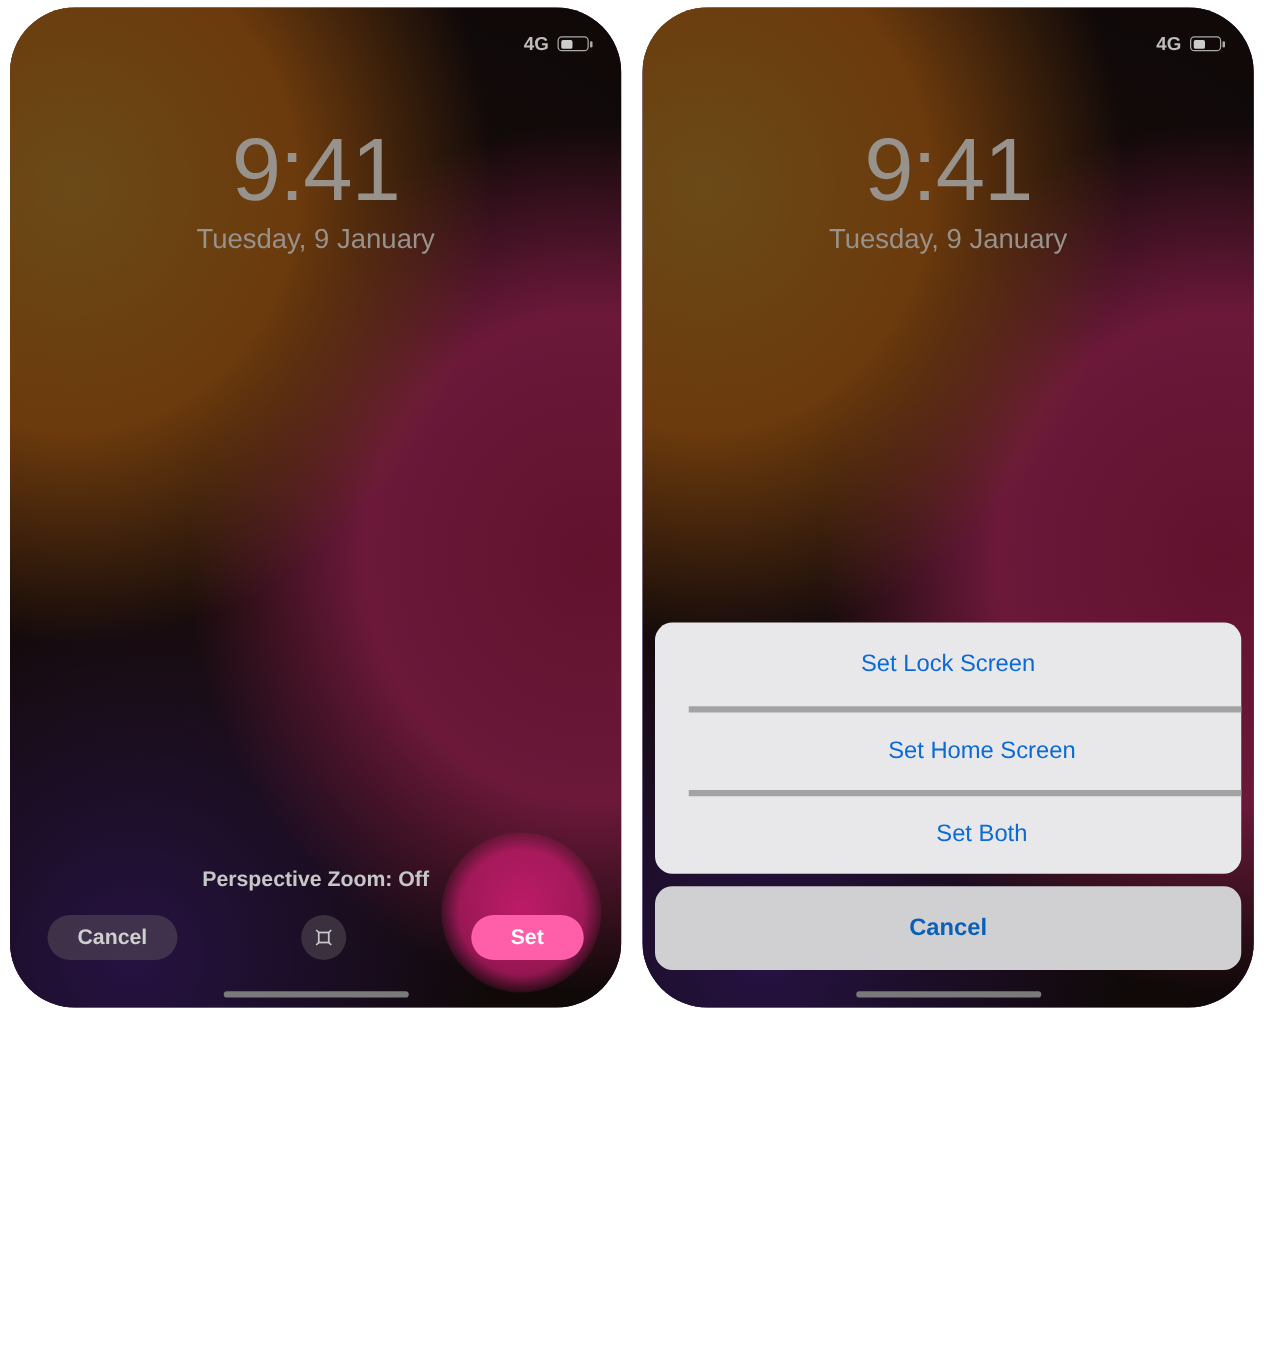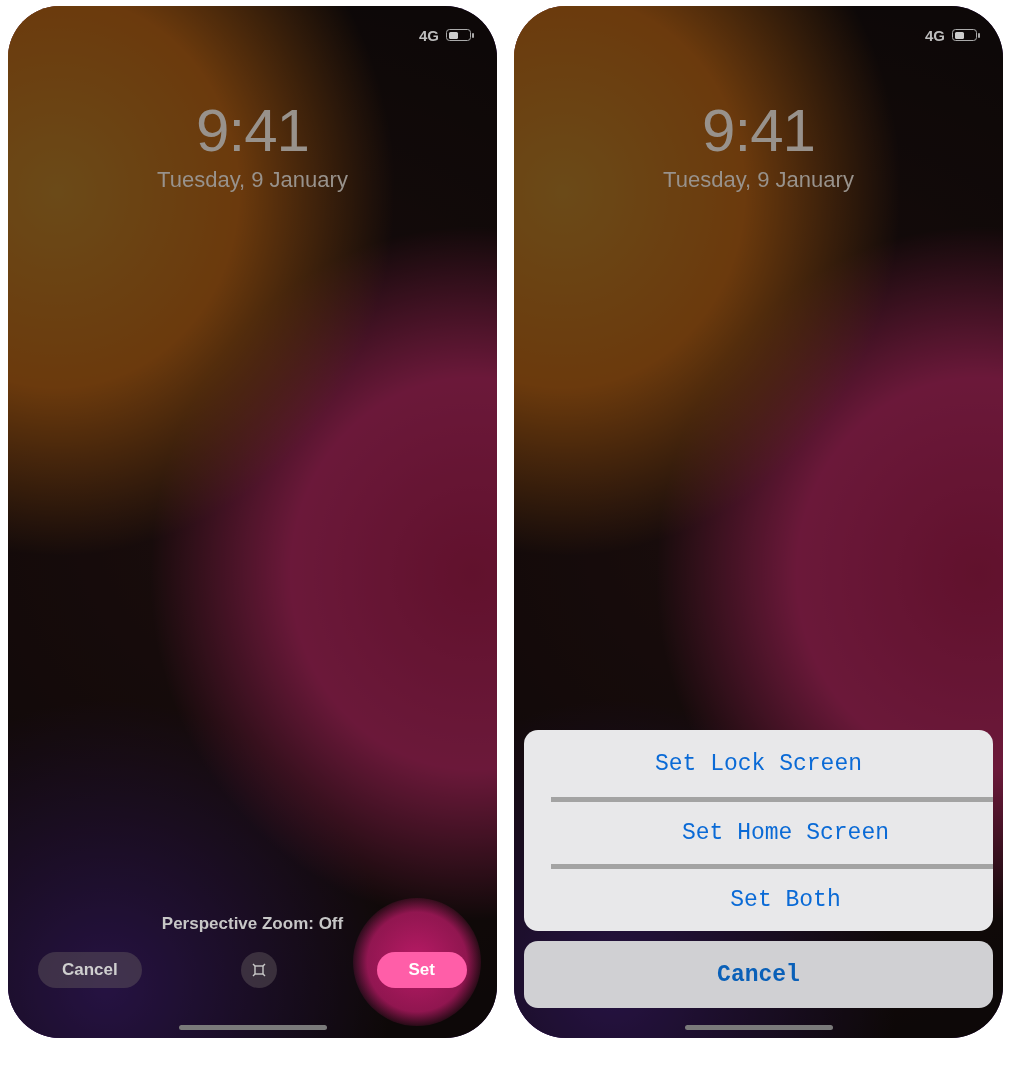--- a/index.html
+++ b/index.html
@@ -7,21 +7,21 @@
       background: #fff;
       font-family: -apple-system, "Helvetica Neue", Helvetica, Arial, sans-serif;
       width: 1011px;
       height: 1078px;
       display: flex;
       justify-content: space-between;
       padding: 6px 8px;
     }
     .phone {
       width: 489px;
-      height: 1032px;
+      height: 800px;
       border-radius: 52px;
       position: relative;
       overflow: hidden;
       background: #4c1d95;
     }
     .wallpaper {
       position: absolute;
       inset: 0;
       background:
         radial-gradient(ellipse 520px 560px at 10% 18%, #ffb13a 0%, #ff8a1f 35%, rgba(255,80,30,0) 65%),
@@ -72,33 +72,33 @@
       border-radius: 1.5px;
     }
     .clock-block {
       position: absolute;
       top: 95px;
       left: 0; right: 0;
       text-align: center;
       color: #98928c;
     }
     .clock-time {
-      font-size: 60px;
+      font-size: 71px;
       font-weight: 300;
       letter-spacing: -1px;
       line-height: 1;
     }
     .clock-date {
       font-size: 22px;
       font-weight: 400;
       margin-top: 6px;
     }
     .bottom-controls {
       position: absolute;
-      bottom: 12px;
+      bottom: 0;
       left: 0; right: 0;
       padding: 0 30px 16px;
       text-align: center;
     }
     .zoom-label {
       color: #c7c7c7;
       font-size: 17px;
       font-weight: 600;
       margin-bottom: 18px;
     }
@@ -167,29 +167,28 @@
       border-radius: 14px;
       overflow: hidden;
       margin-bottom: 10px;
     }
     .sheet-group.single {
       background: #d0d0d3;
     }
     .sheet-btn {
       width: 100%;
       height: 67px;
-      font-size: 23px;
+      font-size: 19px;
       font-weight: 400;
       color: #0a6ad6;
       background: transparent;
       border: none;
       display: flex;
       align-items: center;
       justify-content: center;
-      font-family: Liberation Mono, monospace;
     }
     .sheet-btn + .sheet-btn {
       border-top: 5px solid #a3a3a3;
       margin-left: 27px;
     }
     .sheet-btn.cancel {
       font-weight: 600;
       color: #0a60b8;
     }
   </style>

